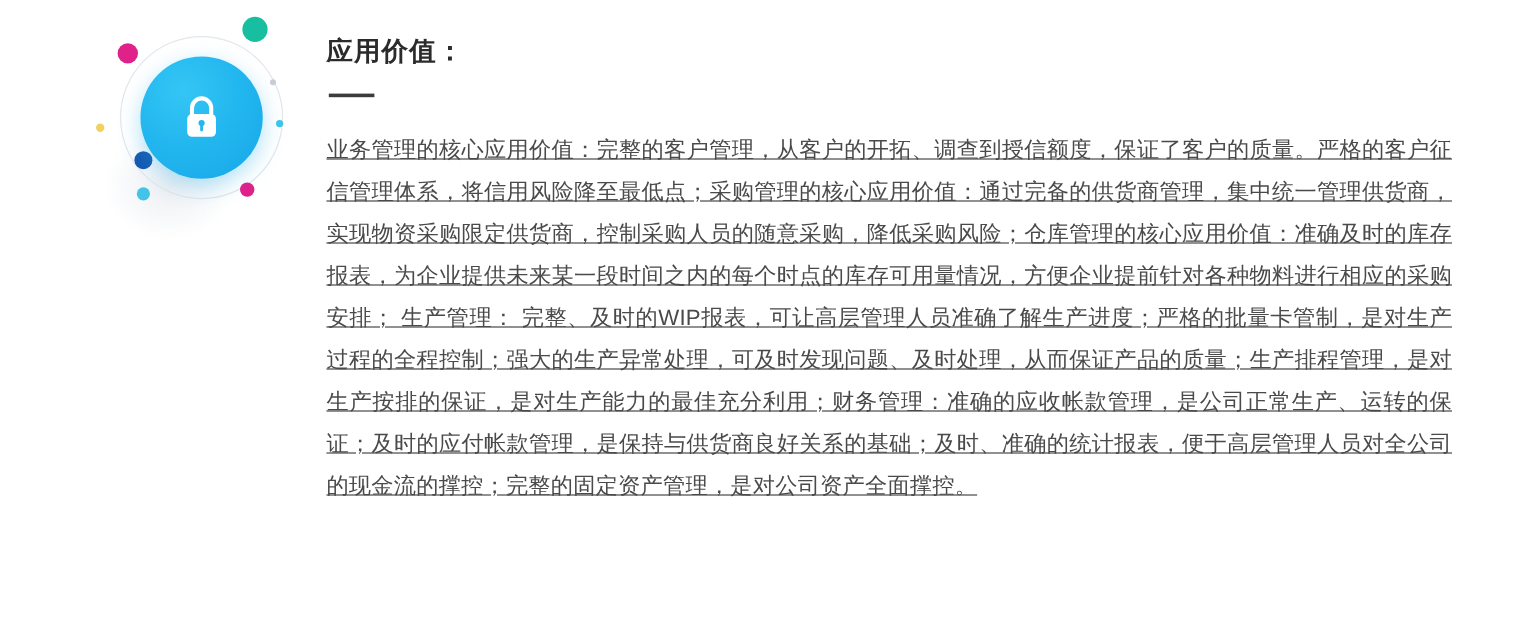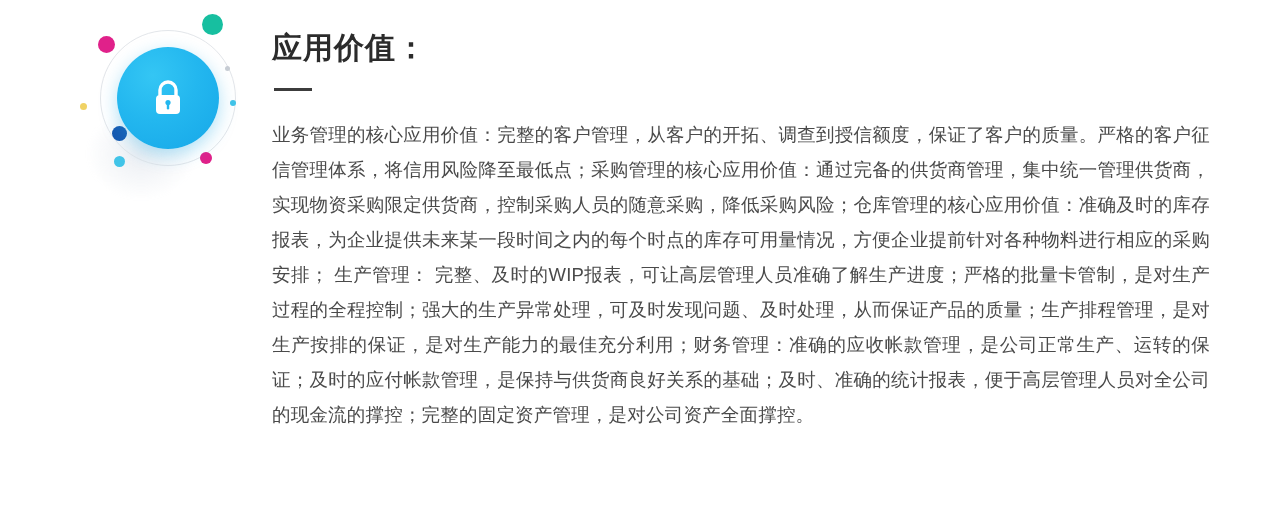--- a/index.html
+++ b/index.html
@@ -86,21 +86,21 @@
 
   
   .content {
     position: absolute;
     left: 272px;
     top: 30px;
     width: 938px;
   }
 
   .heading {
-    font-size: 30px;
+    font-size: 22px;
     font-weight: bold;
     color: #2b2b2b;
     letter-spacing: 1px;
     line-height: 1.2;
     margin: 0;
   }
 
   .rule {
     width: 38px;
     height: 3px;
@@ -108,20 +108,21 @@
     margin: 22px 0 26px 2px;
   }
 
   .body-text {
     font-size: 18.5px;
     line-height: 35px;
     color: #4a4a4a;
     text-align: justify;
     letter-spacing: 0.2px;
     margin: 0;
+    text-decoration: underline;
   }
 </style>
 </head>
 <body>
 
 <div class="page">
 
   <div class="illustration">
     <div class="soft-glow"></div>
     <div class="halo"></div>

